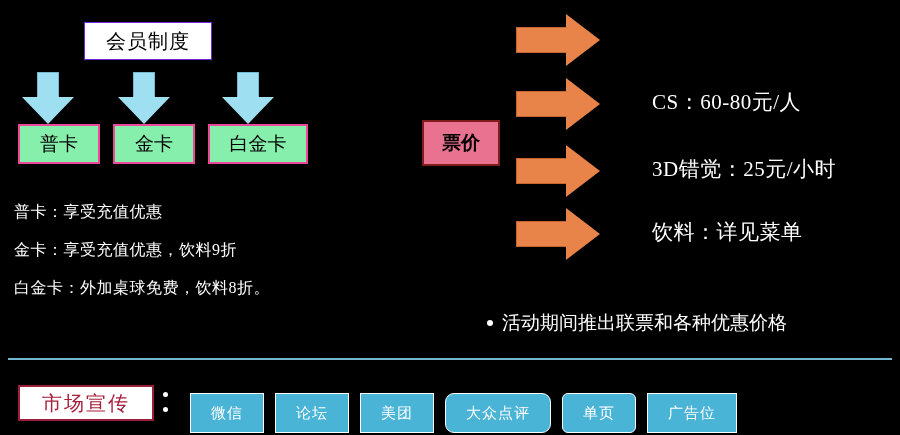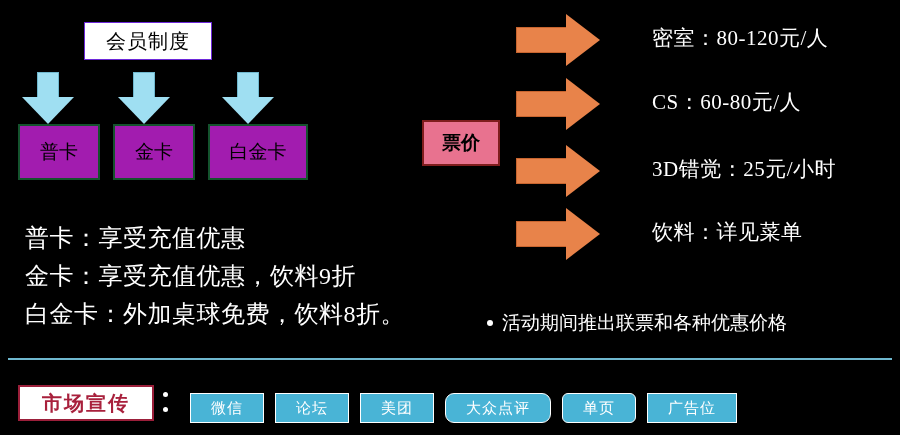--- a/index.html
+++ b/index.html
@@ -64,40 +64,39 @@
     width: 0;
     height: 0;
     border-left: 26px solid transparent;
     border-right: 26px solid transparent;
     border-top: 27px solid #9fdff2;
   }
 
   
   .card-box {
     position: absolute;
-    height: 56px;
-    background: #a21caf;
-    border: 2px solid #14532d;
+    height: 40px;
+    background: #86efac;
+    border: 2px solid #ec4899;
     box-sizing: border-box;
     display: flex;
     align-items: center;
     justify-content: center;
     font-size: 19px;
     color: #000000;
   }
 
   
   .desc-line {
     position: absolute;
-    left: 25px;
-    font-size: 24px;
+    left: 14px;
+    font-size: 16px;
     color: #ffffff;
     white-space: nowrap;
     letter-spacing: 0.5px;
-    margin-top: 20px;
   }
 
   
   .price-label {
     position: absolute;
     left: 422px;
     top: 120px;
     width: 78px;
     height: 46px;
     background: #e8728f;
@@ -185,21 +184,21 @@
     top: 385px;
     width: 136px;
     height: 36px;
     background: #ffffff;
     border: 2px solid #9b1f3a;
     box-sizing: border-box;
     display: flex;
     align-items: center;
     justify-content: center;
     font-size: 20px;
-    font-weight: bold;
+    font-weight: normal;
     color: #a8203c;
     letter-spacing: 2px;
   }
   .colon-dots {
     position: absolute;
     left: 163px;
     top: 392px;
     width: 6px;
     height: 22px;
   }
@@ -208,21 +207,21 @@
     width: 5px;
     height: 5px;
     background: #ffffff;
     border-radius: 50%;
   }
   .colon-dots i:first-child { margin-bottom: 10px; }
 
   .chip {
     position: absolute;
     top: 393px;
-    height: 30px;
+    height: 40px;
     background: #49b4d6;
     border: 1px solid #ffffff;
     box-sizing: border-box;
     display: flex;
     align-items: center;
     justify-content: center;
     font-size: 15px;
     color: #ffffff;
     letter-spacing: 1px;
   }
@@ -277,21 +276,20 @@
   </div>
   <div class="r-arrow" style="left:516px; top:145px;">
     <div class="shaft"></div>
     <div class="head"></div>
   </div>
   <div class="r-arrow" style="left:516px; top:208px;">
     <div class="shaft"></div>
     <div class="head"></div>
   </div>
 
-  <div class="price-line" style="top:24px;">密室：80-120元/人</div>
   <div class="price-line" style="top:88px;">CS：60-80元/人</div>
   <div class="price-line" style="top:155px;">3D错觉：25元/小时</div>
   <div class="price-line" style="top:218px;">饮料：详见菜单</div>
 
   <div class="bullet-note">
     <span class="dot"></span><span>活动期间推出联票和各种优惠价格</span>
   </div>
 
   <div class="bottom-rule"></div>
 

